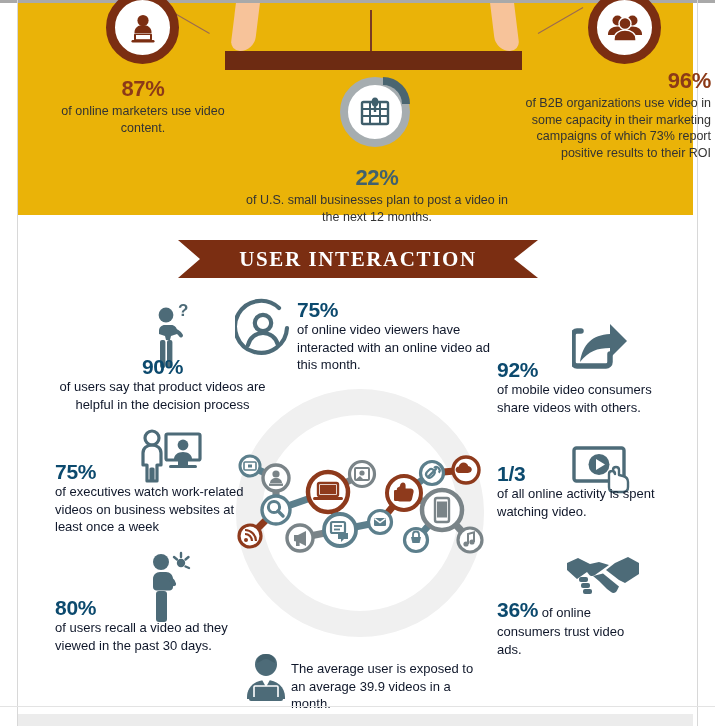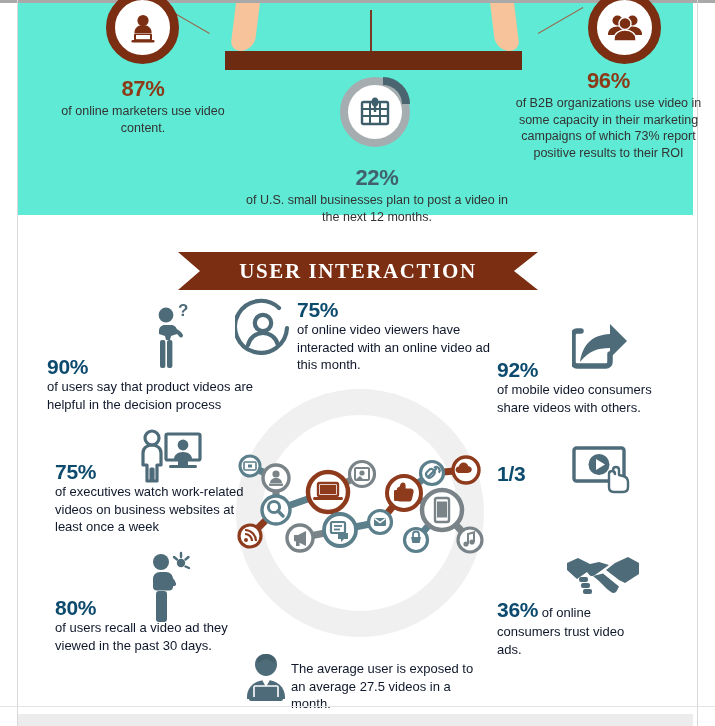--- a/index.html
+++ b/index.html
@@ -17,21 +17,21 @@
     position:absolute;left:0;top:0;width:715px;height:726px;
     background:#ffffff;
   }
   .rule-left{position:absolute;left:17px;top:0;width:1px;height:726px;background:#d8d8d8;}
   .rule-right{position:absolute;left:697px;top:0;width:1px;height:726px;background:#d8d8d8;}
   .top-hairline{position:absolute;left:0;top:0;width:715px;height:3px;background:#a9a9a9;}
 
   
   .grey-panel{
     position:absolute;left:18px;top:3px;width:675px;height:212px;
-    background:#5eead4;
+    background:#eab308;
   }
 
   
   .leg{position:absolute;background:#f7c39a;}
   .leg-l{left:215px;top:0px;width:24px;height:48px;border-radius:0 0 14px 10px;transform:skewX(-7deg);}
   .leg-r{left:475px;top:0px;width:24px;height:48px;border-radius:0 0 10px 14px;transform:skewX(7deg);}
   .bench{position:absolute;left:207px;top:48px;width:297px;height:19px;background:#6d2b12;}
   .bench-stem{position:absolute;left:352px;top:7px;width:1.5px;height:44px;background:#7a3a24;}
 
   
@@ -59,24 +59,24 @@
   .topstat{position:absolute;text-align:center;}
   .topstat .pct{
     font-weight:bold;font-size:22px;color:#8c3a18;line-height:1.05;
     margin-bottom:3px;letter-spacing:-0.3px;
   }
   .topstat .pct.teal{color:#41616e;margin-top:13px;}
   .topstat .desc{font-size:12.5px;line-height:1.32;color:#333333;}
 
   .ts-marketer{left:30px;top:74px;width:190px;}
   .ts-smb{left:228px;top:150px;width:262px;}
-  .ts-b2b{left:488px;top:66px;width:205px;}
-
-  
-  .banner-wrap{position:absolute;left:178px;top:252px;width:360px;height:45px;}
+  .ts-b2b{left:488px;top:66px;width:205px;text-align:right;}
+
+  
+  .banner-wrap{position:absolute;left:178px;top:240px;width:360px;height:45px;}
   .banner{
     position:absolute;left:0;top:0;width:360px;height:38px;
     background:#7b2e12;
     clip-path:polygon(0 0, 360px 0, 360px 38px, 0 38px, 22px 19px);
     box-shadow:0 2px 3px rgba(0,0,0,.22);
   }
   .banner-notch-r{
     position:absolute;right:0;top:0;width:24px;height:38px;background:#ffffff;
     clip-path:polygon(24px 0, 24px 38px, 0 19px);
   }
@@ -100,21 +100,21 @@
     letter-spacing:-0.3px;
   }
   .stat .txt{font-size:13px;line-height:1.35;color:#0f172a;}
   .stat.inline .num{display:inline;}
   .stat.inline .txt{display:inline;}
 
   .icon-box{position:absolute;color:#4d6b78;}
   .icon-box svg{display:block;}
 
   
-  .s-90{left:47px;top:355px;width:215px;}
+  .s-90{left:55px;top:355px;width:215px;text-align:center;}
   .s-75exec{left:55px;top:460px;width:190px;}
   .s-80{left:55px;top:596px;width:190px;}
   
   .s-75view{left:297px;top:298px;width:195px;}
   .s-avg{left:291px;top:660px;width:200px;}
   
   .s-92{left:497px;top:358px;width:175px;}
   .s-13{left:497px;top:462px;width:160px;}
   .s-36{left:497px;top:598px;width:150px;}
 
@@ -406,26 +406,27 @@
     <div class="txt">of online video viewers have interacted with an online video ad this month.</div>
   </div>
 
   <div class="stat s-92">
     <div class="num">92%</div>
     <div class="txt">of mobile video consumers share videos with others.</div>
   </div>
 
   <div class="stat s-13">
     <div class="num">1/3</div>
+    <div class="txt">of all online activity is spent watching video.</div>
   </div>
 
   <div class="stat s-36 inline">
     <span class="num">36%</span><span class="txt"> of online consumers trust video ads.</span>
   </div>
 
   <div class="stat s-avg">
-    <div class="txt">The average user is exposed to an average 27.5 videos in a month.</div>
+    <div class="txt">The average user is exposed to an average 39.9 videos in a month.</div>
   </div>
 
   <div class="bottom-rule"></div>
   <div class="bottom-band"></div>
 
 </div>
 
 </body></html>

